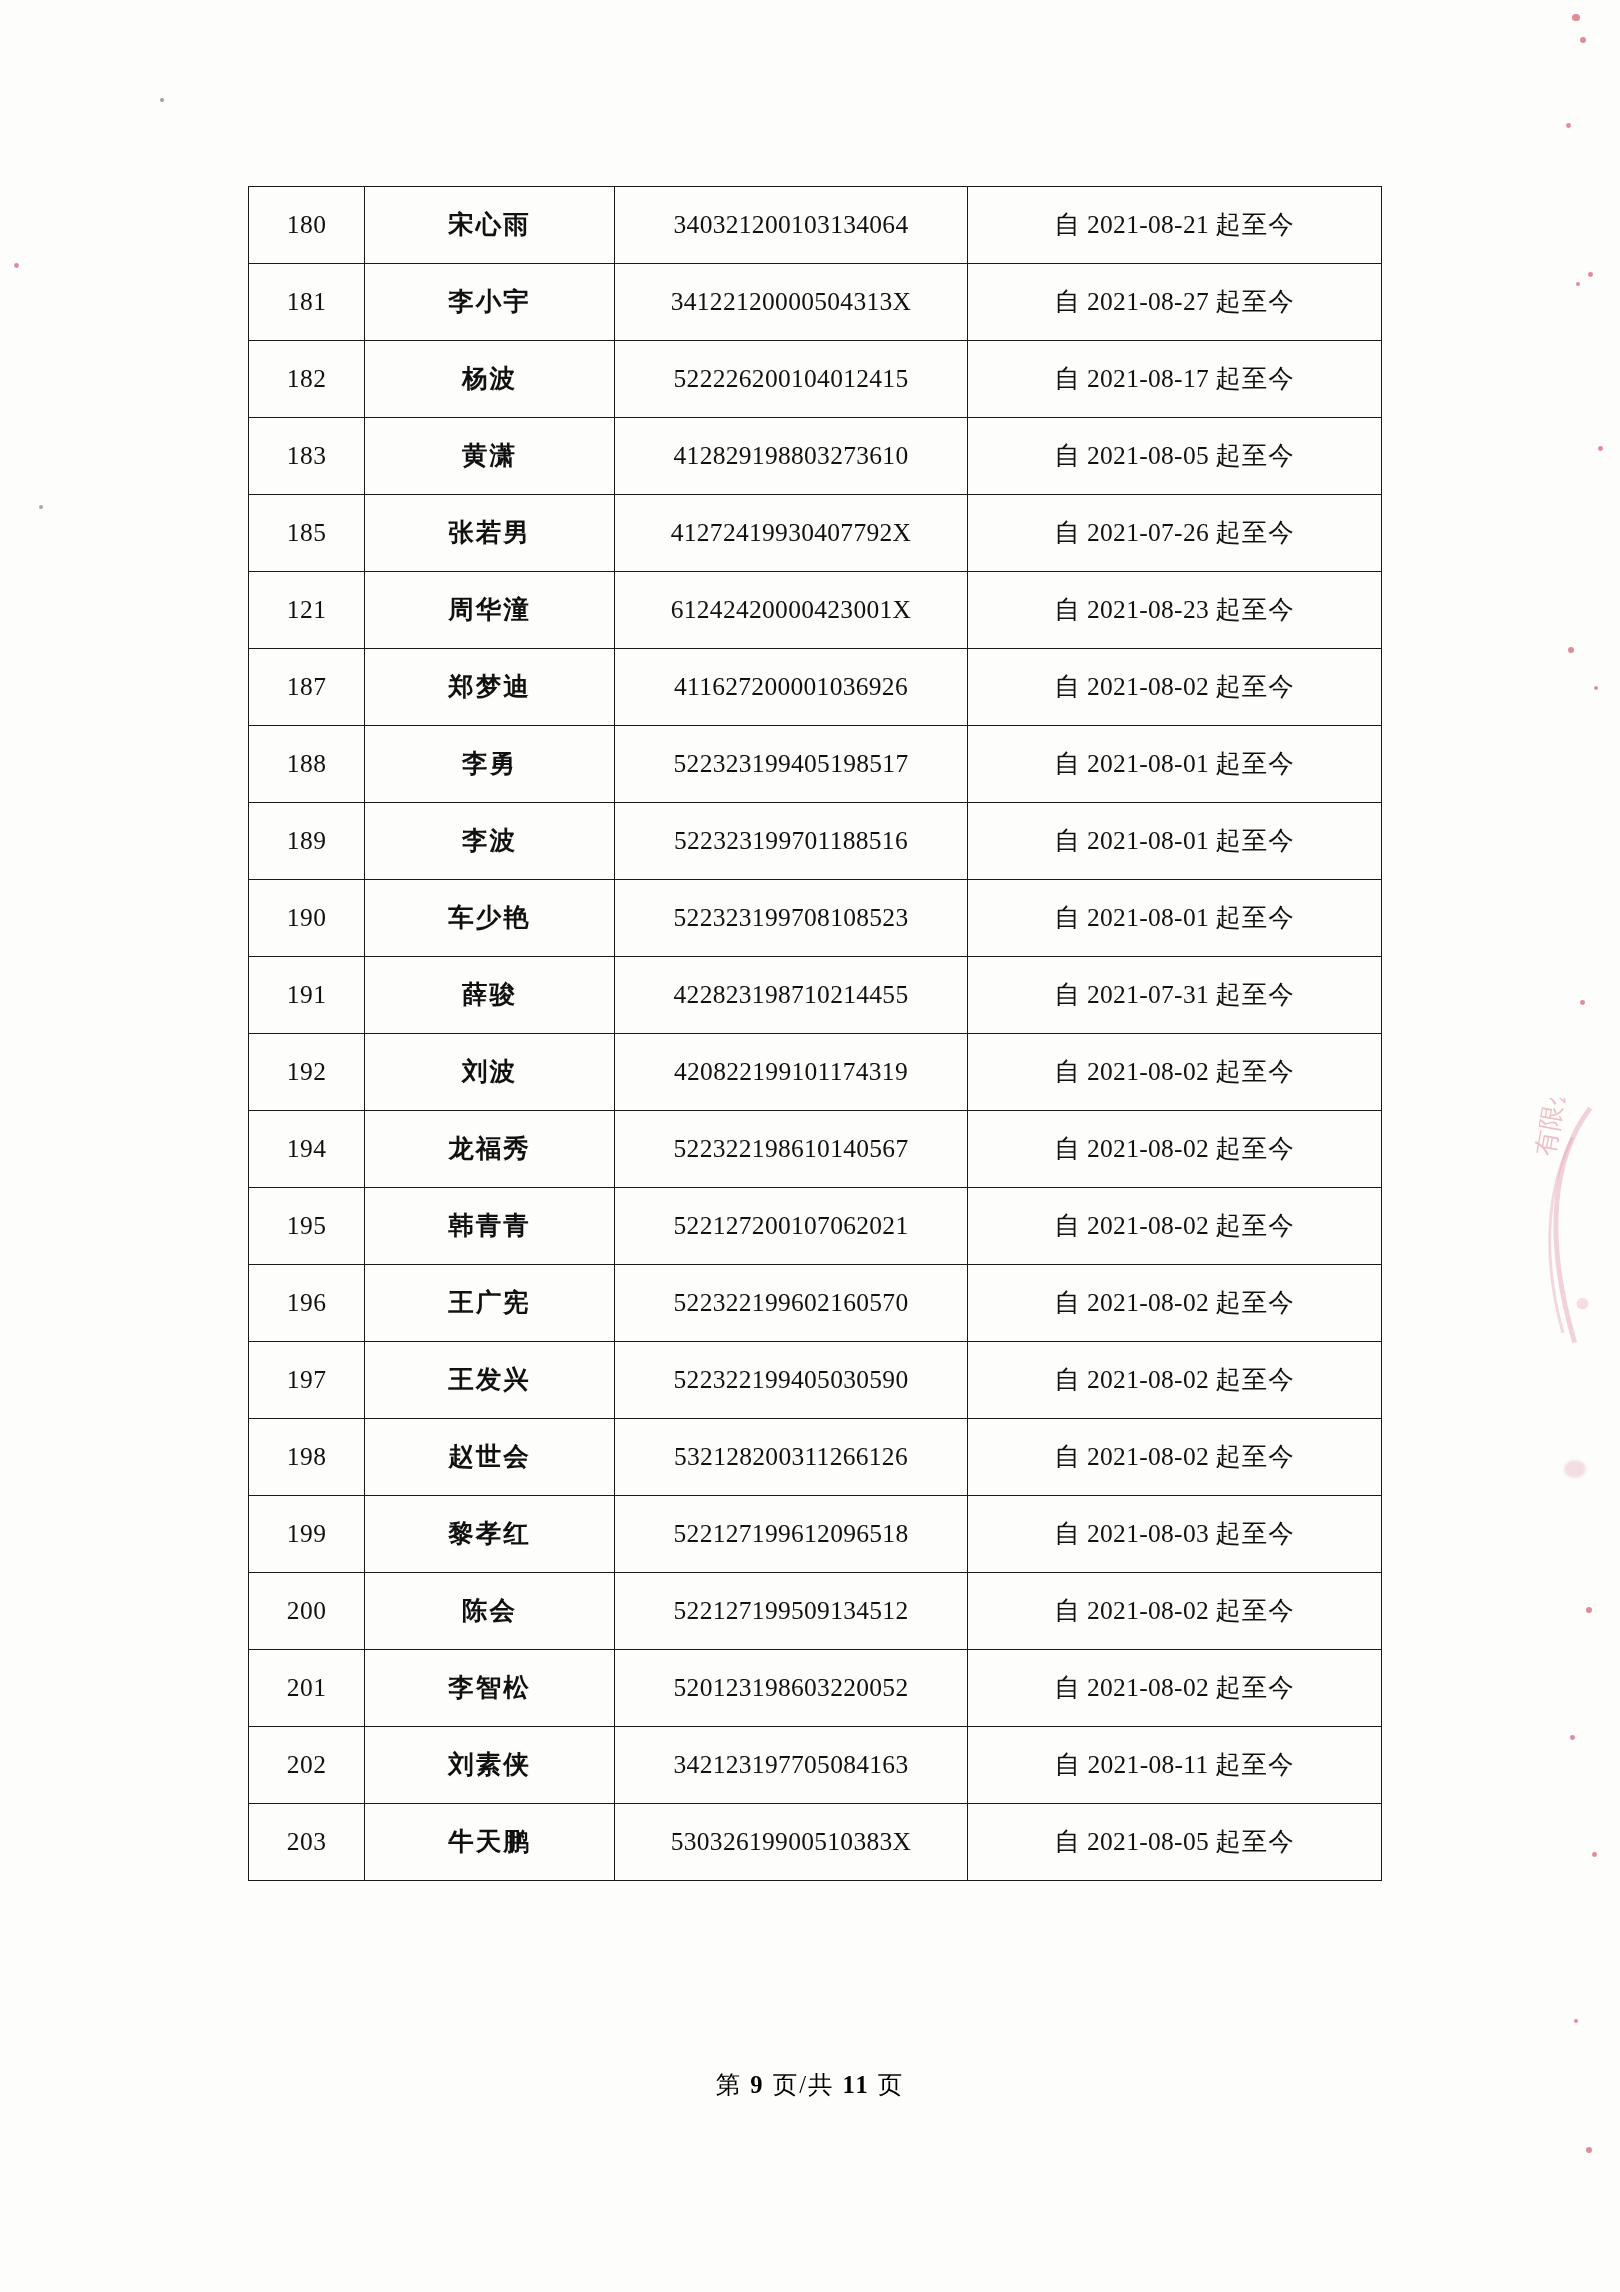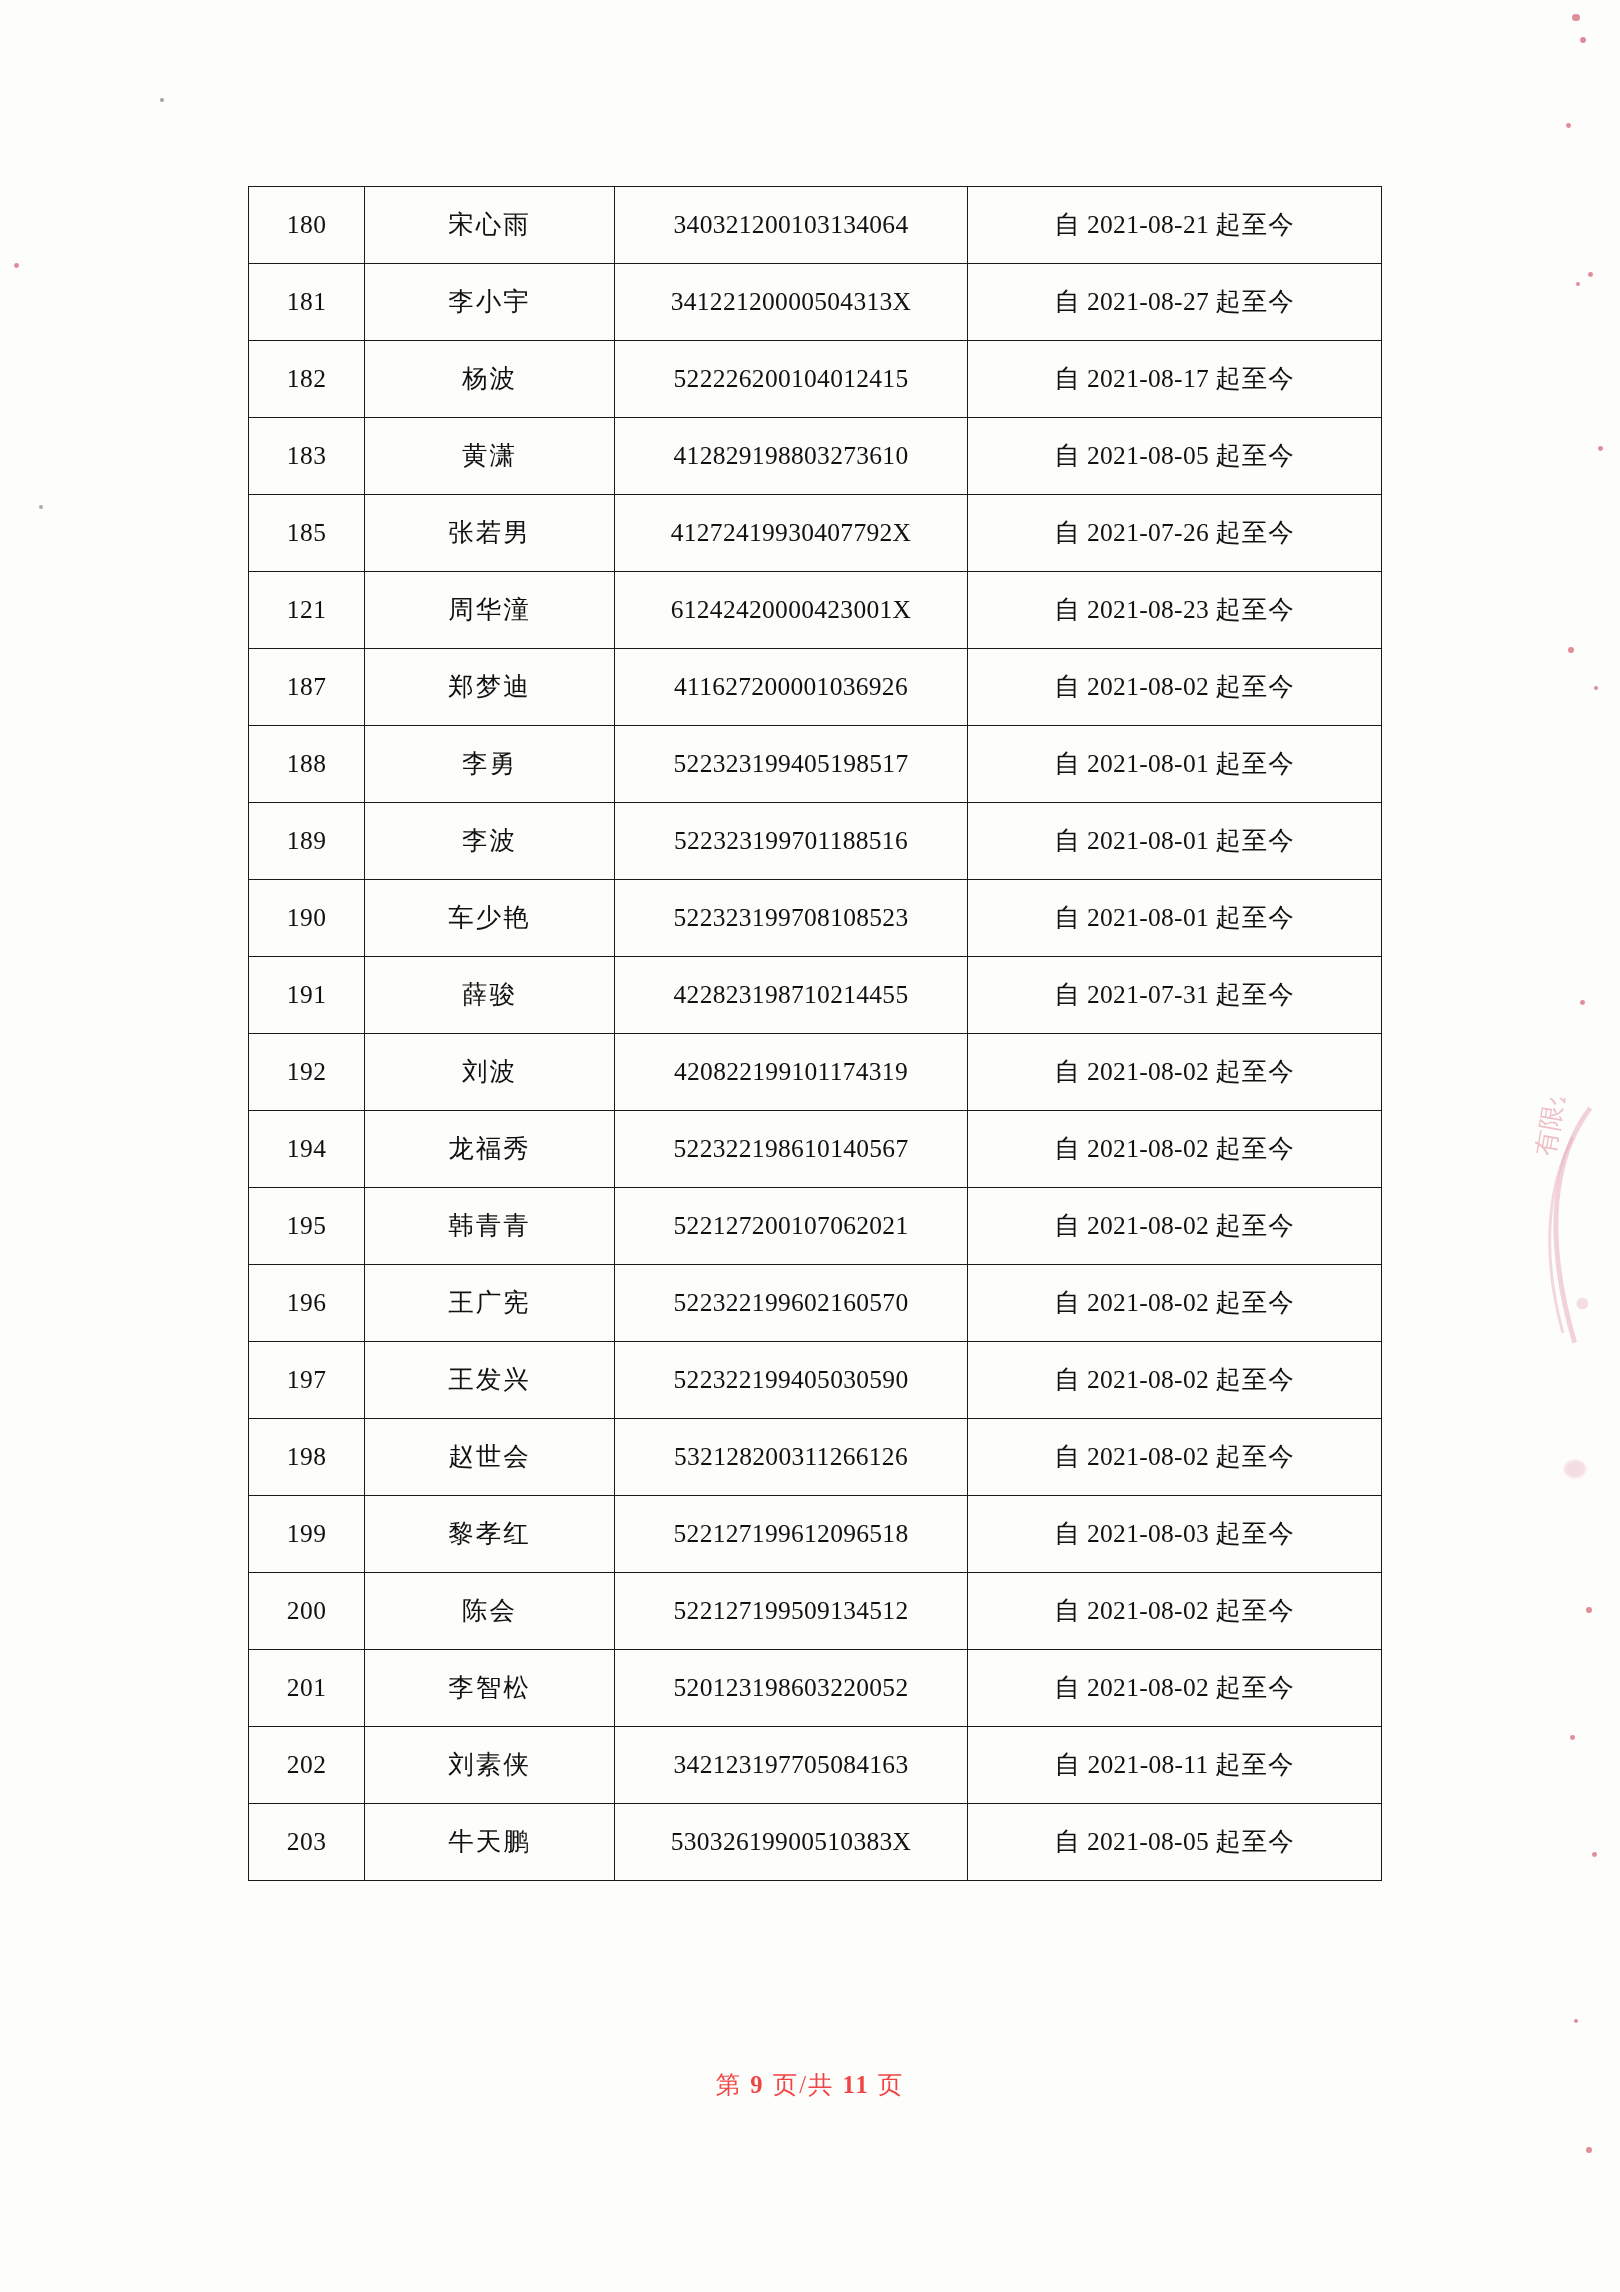--- a/index.html
+++ b/index.html
@@ -63,34 +63,34 @@
     color: #111;
     padding: 0 3.9px;
     line-height: 1.2;
   }
   col.c-index { width: 116px; }
   col.c-name  { width: 250px; }
   col.c-id    { width: 353px; }
   col.c-period{ width: 414px; }
 
   td.idx { font-size: 25.5px; letter-spacing: 0.5px; }
-  td.name { font-size: 26.5px; letter-spacing: 2px; }
+  td.name { font-size: 26.5px; letter-spacing: 2px; font-weight: bold; }
   td.id { font-size: 25.5px; letter-spacing: 0.3px; }
   td.period { font-size: 25.5px; }
   td.period .cn { letter-spacing: 1px; }
   td.period .dt { letter-spacing: 0.3px; }
 
   .footer {
     position: absolute;
     left: 0;
     right: 0;
     top: 2068px;
     text-align: center;
     font-size: 24.5px;
-    color: #ef4444;
+    color: #000000;
     letter-spacing: 2px;
   }
   .footer b { font-weight: bold; }
 </style>
 </head>
 <body>
 
 <div class="page">
 
   <div class="speckle" style="left:1572px; top:13.7px; width:7.8px; height:7.8px;"></div>

